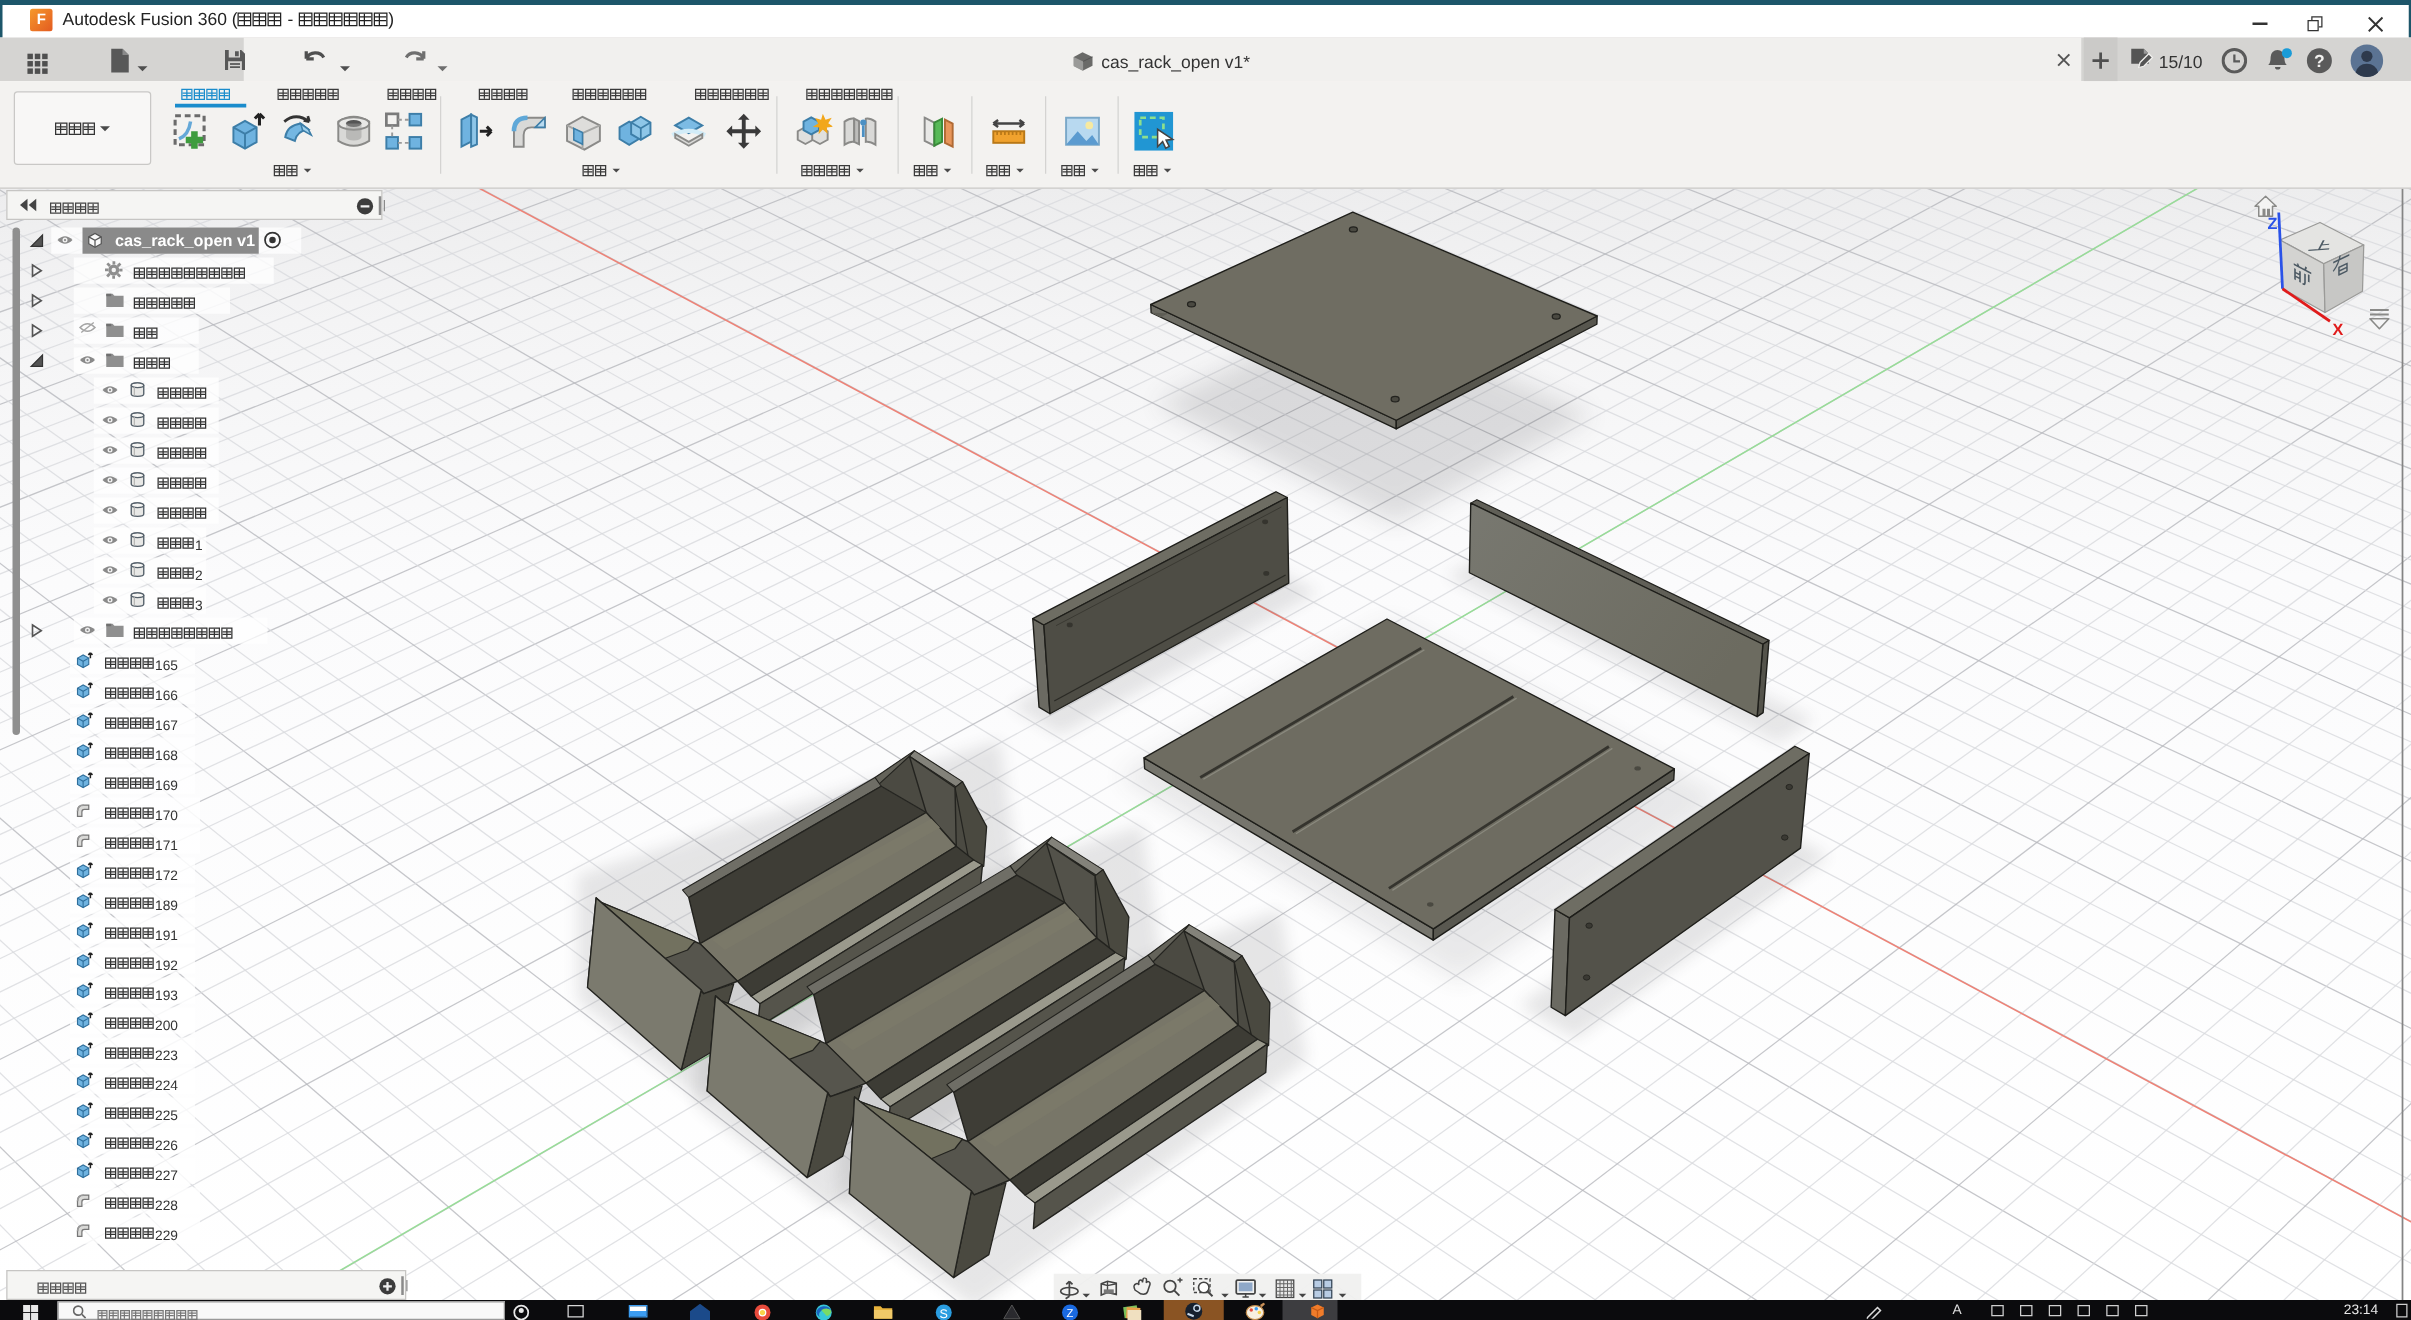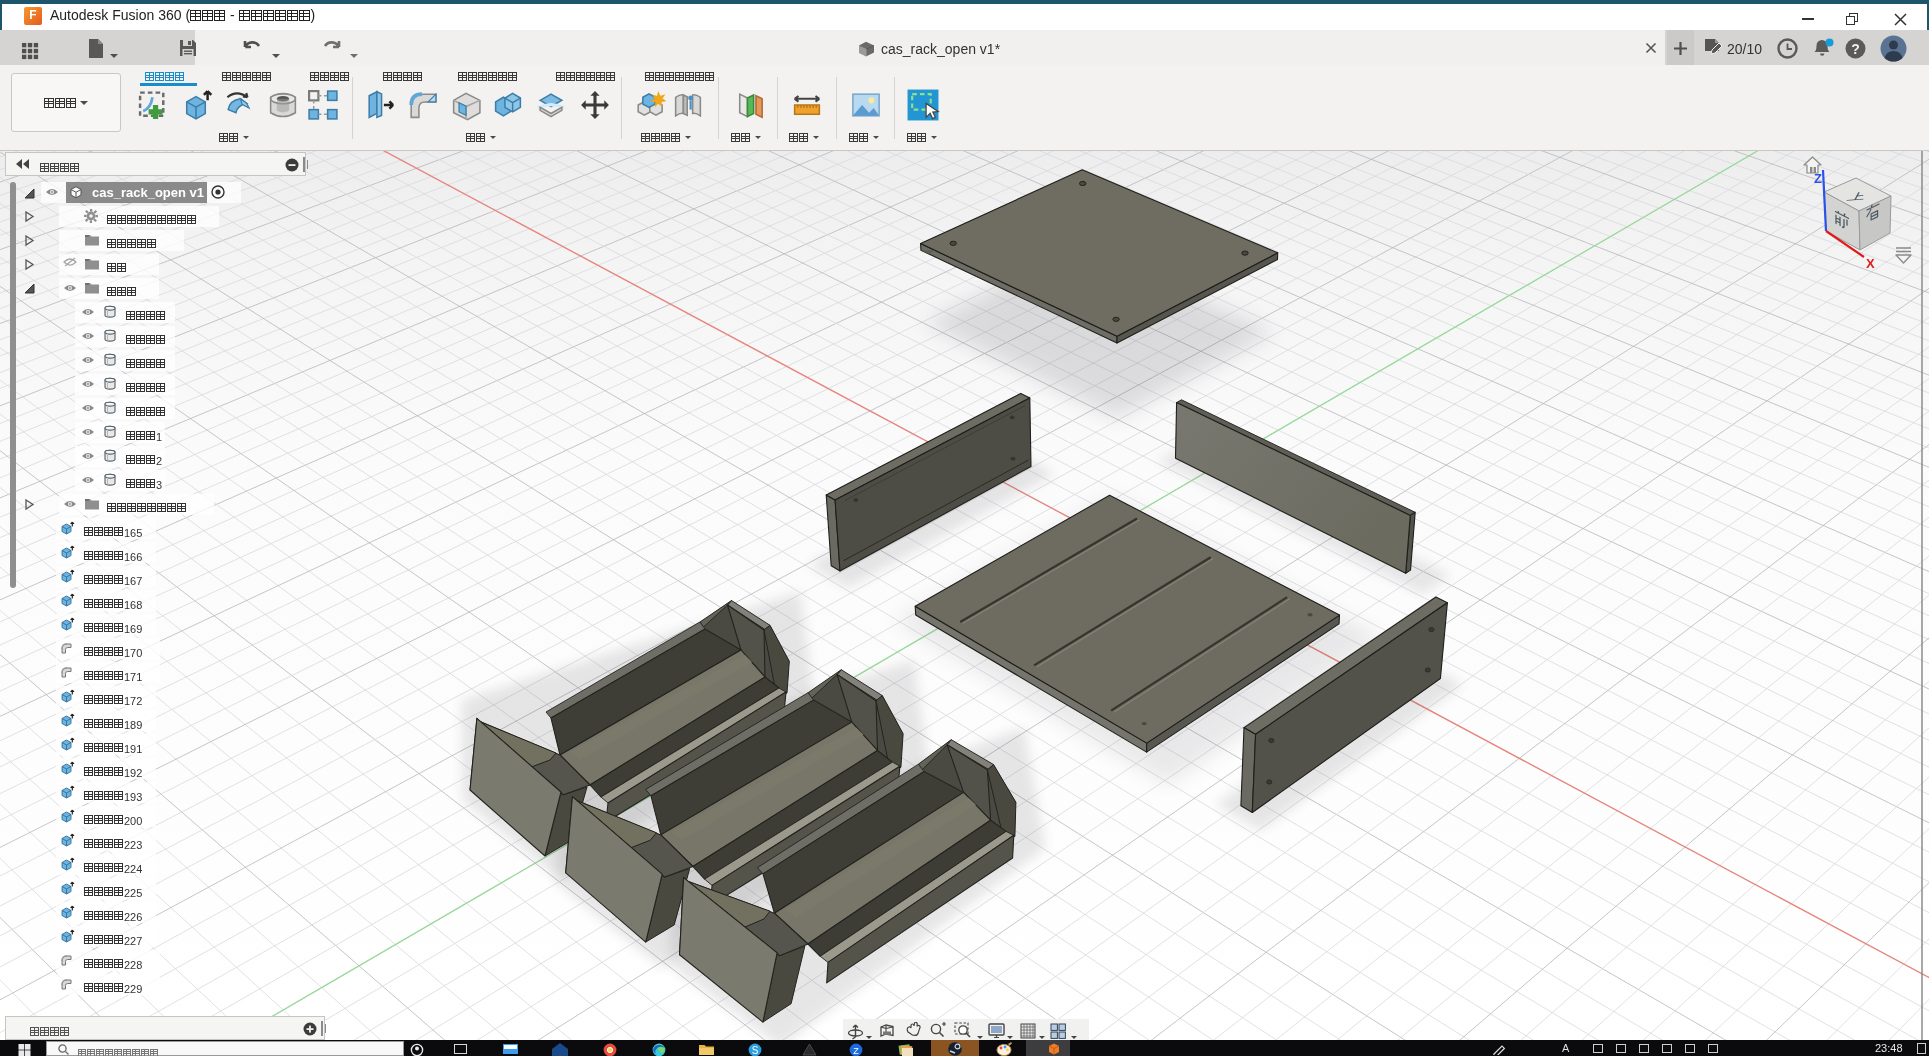--- a/index.html
+++ b/index.html
@@ -366,21 +366,21 @@
   </svg>
 <div class="abs" style="left:1667px;top:30px;width:27px;height:35px;background:#cbcac8"></div>
 <svg class="abs" style="left:1673px;top:41px" width="15" height="15">
     <path d="M7.5 1 V14 M1 7.5 H14" stroke="#4f4f4f" stroke-width="2.2"></path>
   </svg>
 <svg class="abs" style="left:1703px;top:38px" width="21" height="20" viewBox="0 0 21 20">
     <path d="M2 1 h10 l4 4 v8 h-14z" fill="#555"></path>
     <path d="M12 1 l0 4 4 0" fill="#999"></path>
     <path d="M9 12 l7-7 3 3 -7 7 -4 1z" fill="#555" stroke="#f1f0ee" stroke-width="1"></path>
   </svg>
-<div class="abs" style="left:1727px;top:41px;font-size:14px;color:#333">20/10</div>
+<div class="abs" style="left:1727px;top:41px;font-size:14px;color:#333">15/10</div>
 <svg class="abs" style="left:1777px;top:38px" width="21" height="21">
     <circle cx="10.5" cy="10.5" r="9" fill="none" stroke="#5a5a5a" stroke-width="2.4"></circle>
     <path d="M10.5 5.5 v5.5 h4.5" fill="none" stroke="#5a5a5a" stroke-width="1.8"></path>
   </svg>
 <svg class="abs" style="left:1812px;top:38px" width="24" height="22" viewBox="0 0 24 22">
     <path d="M10 2 a5.5 5.5 0 0 1 5.5 5.5 q0 5 2 6.5 l-15 0 q2-1.5 2-6.5 A5.5 5.5 0 0 1 10 2z" fill="#5a5a5a"></path>
     <path d="M8 15.5 a2.2 2.2 0 0 0 4.4 0z" fill="#5a5a5a"></path>
     <circle cx="17.5" cy="4.5" r="4" fill="#1a9bd7"></circle>
   </svg>
 <svg class="abs" style="left:1845px;top:38px" width="21" height="21">
@@ -972,14 +972,14 @@
     <svg class="abs" style="left:1493px;top:3px" width="13" height="12">
       <path d="M1 11 l8-8 2.4 2.4 -8 8 -3 0.6z" fill="none" stroke="#ddd" stroke-width="1.2"></path>
     </svg>
     <div class="abs" style="left:1562px;top:2px;font-size:11px;color:#ddd">A</div>
     <div class="abs" style="left:1593px;top:4px;width:10px;height:9px;border:1.3px solid #cfcfcf"></div>
     <div class="abs" style="left:1616px;top:4px;width:10px;height:9px;border:1.3px solid #cfcfcf"></div>
     <div class="abs" style="left:1639px;top:4px;width:10px;height:9px;border:1.3px solid #cfcfcf"></div>
     <div class="abs" style="left:1662px;top:4px;width:10px;height:9px;border:1.3px solid #cfcfcf"></div>
     <div class="abs" style="left:1685px;top:4px;width:10px;height:9px;border:1.3px solid #cfcfcf"></div>
     <div class="abs" style="left:1708px;top:4px;width:10px;height:9px;border:1.3px solid #cfcfcf"></div>
-    <div class="abs" style="left:1875px;top:2px;font-size:11px;color:#e8e8e8">23:48</div>
+    <div class="abs" style="left:1875px;top:2px;font-size:11px;color:#e8e8e8">23:14</div>
     <div class="abs" style="left:1917px;top:3px;width:9px;height:11px;border:1.3px solid #cfcfcf"></div>
   </div>
 </body></html>

